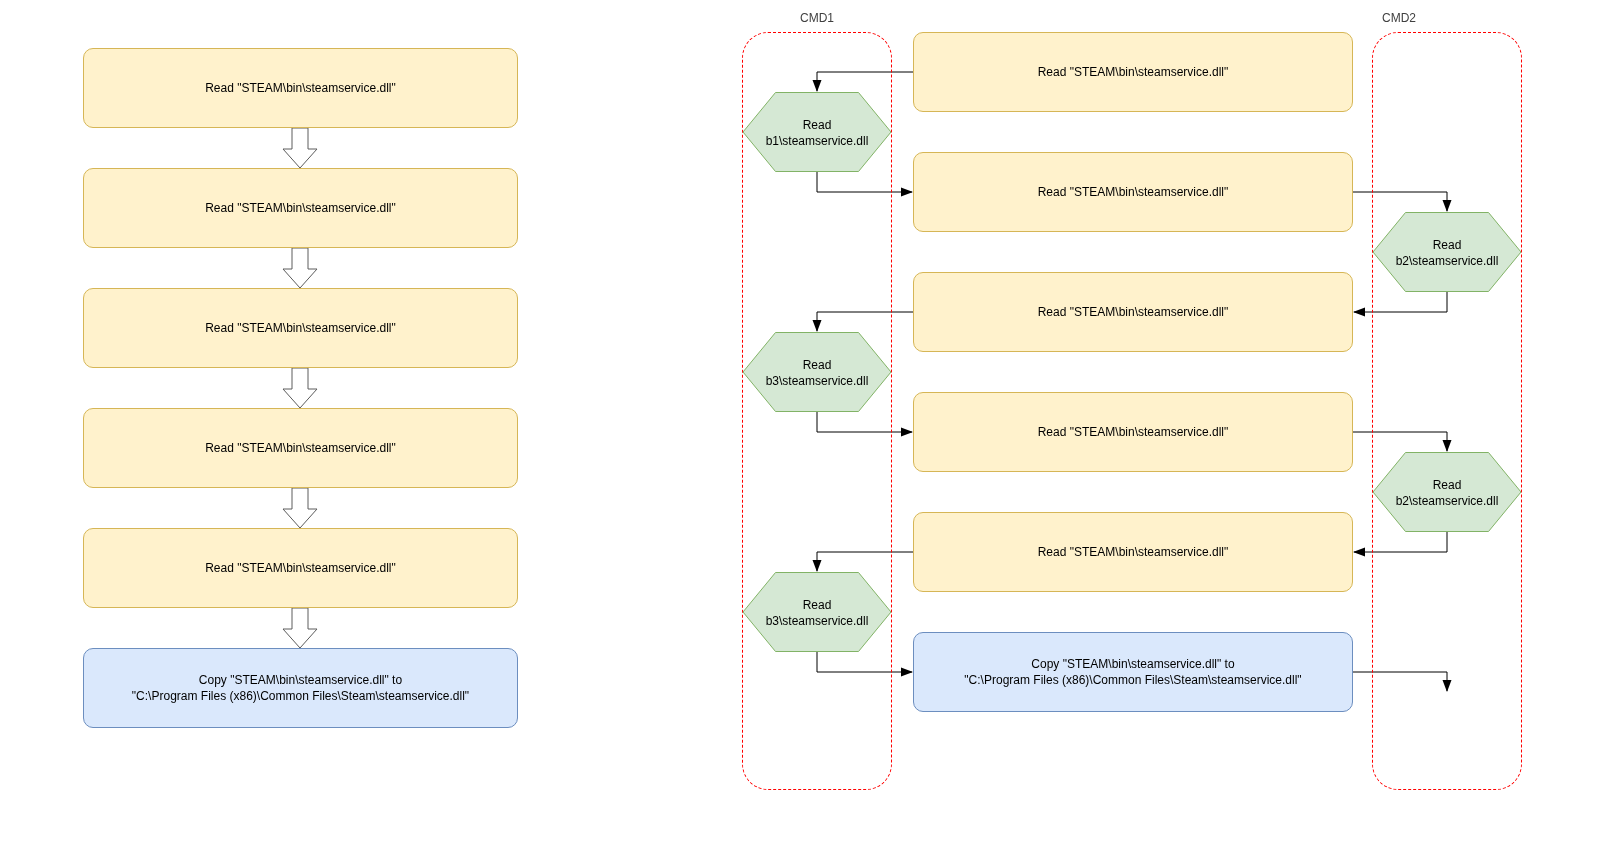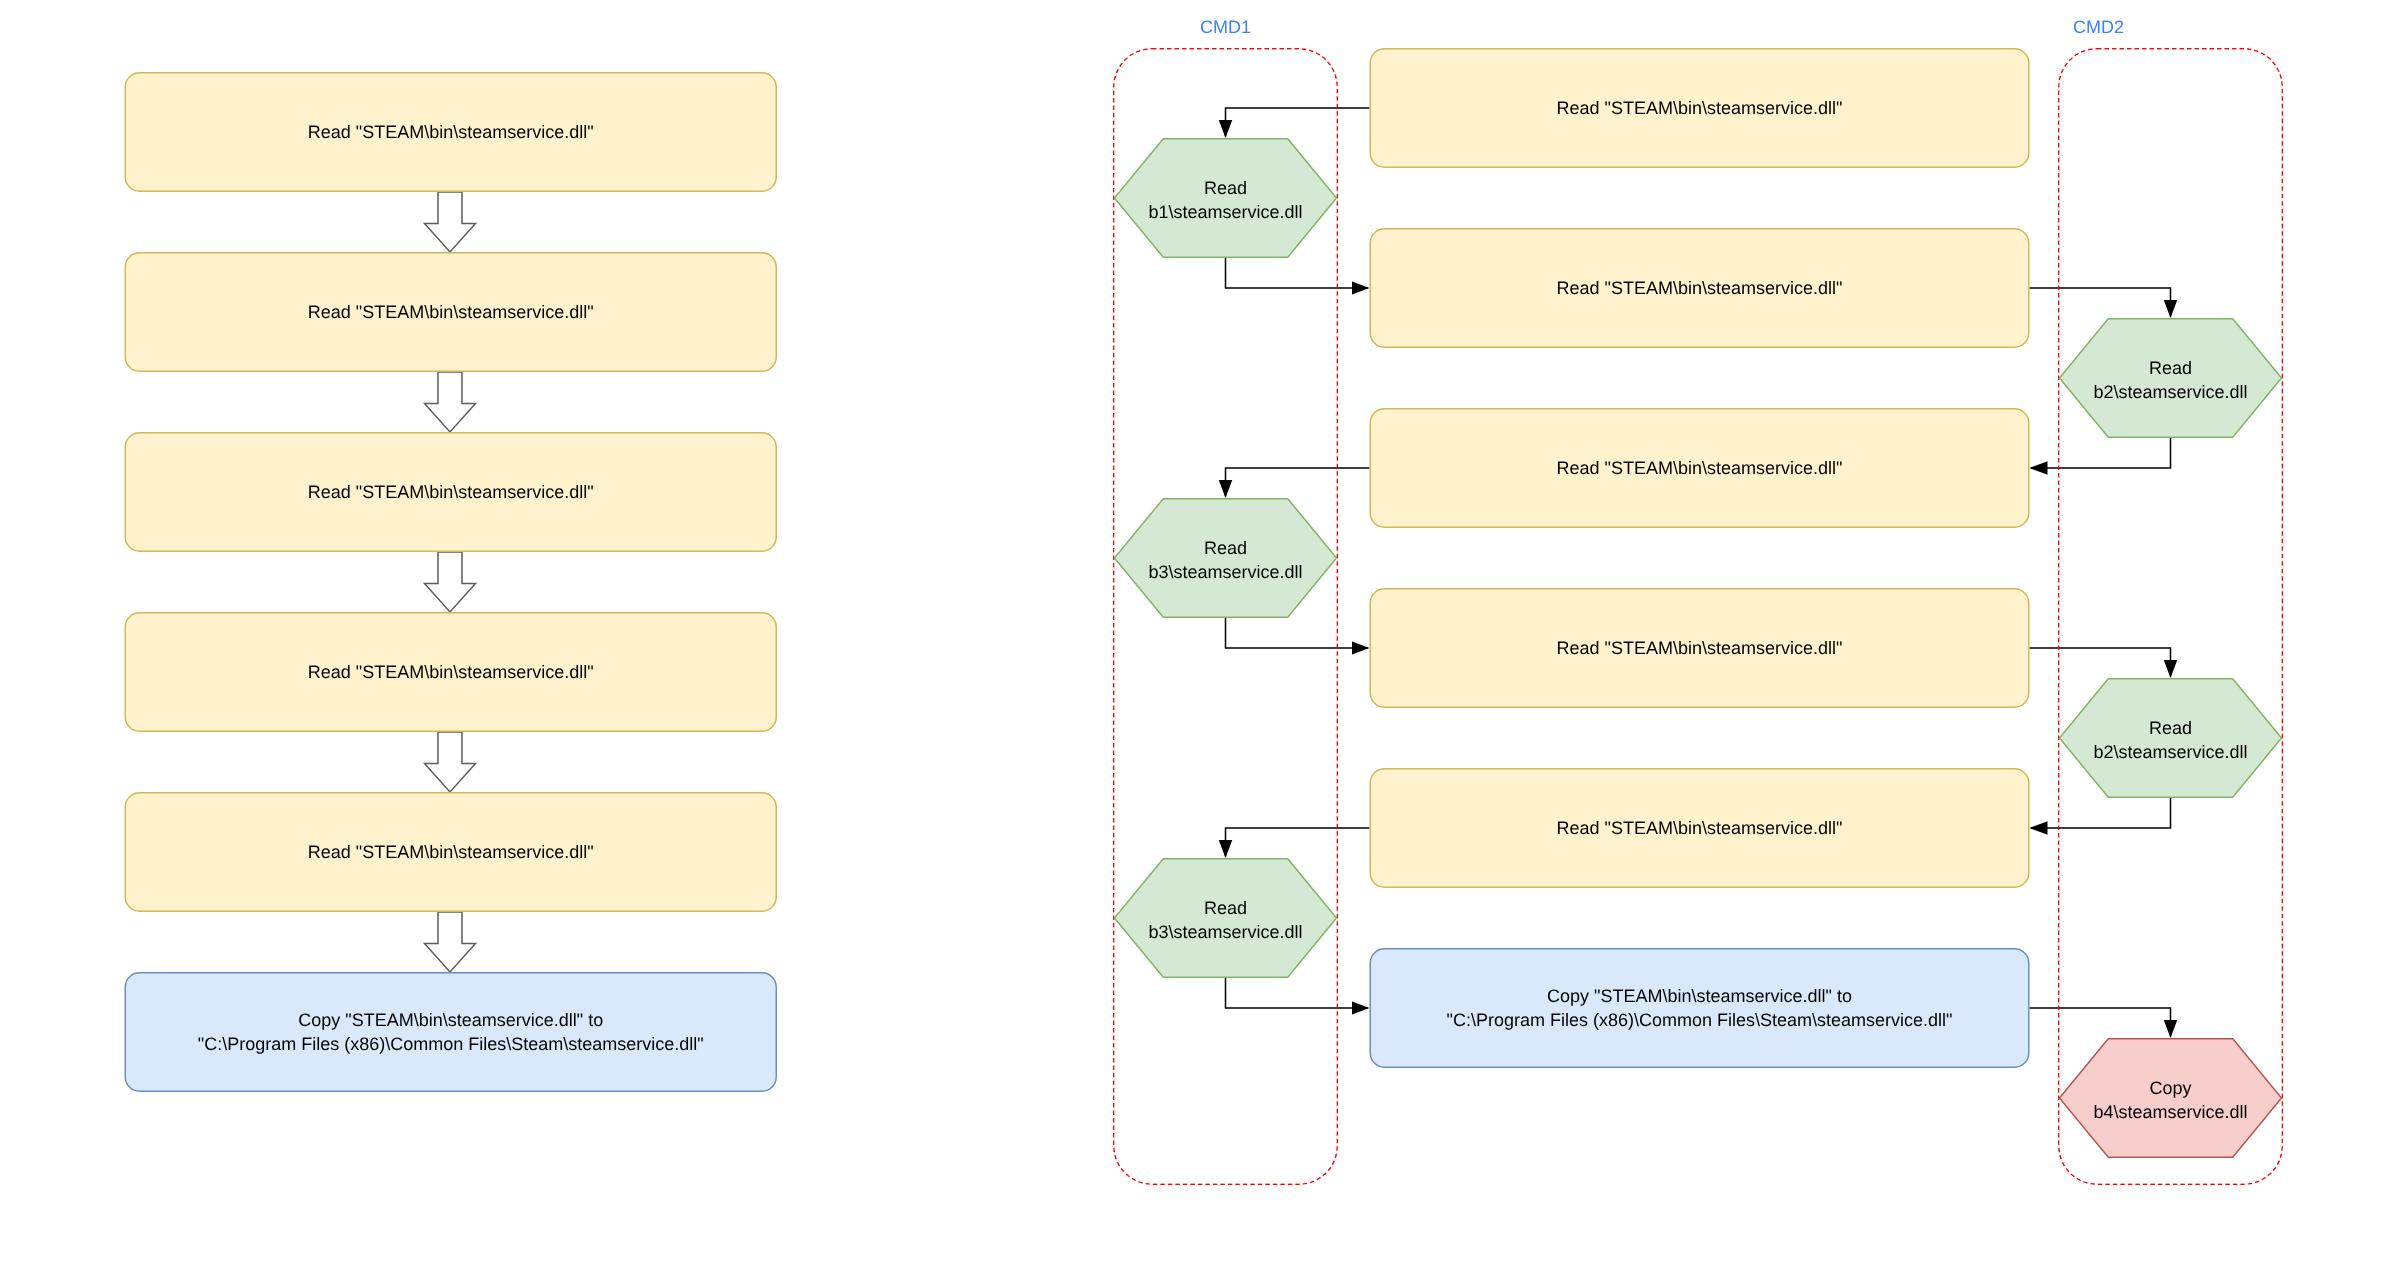--- a/index.html
+++ b/index.html
@@ -12,21 +12,21 @@
   .yellow{background:#fff2cc;border-color:#d6b656;}
   .blue{background:#dae8fc;border-color:#6c8ebf;}
   .pre{white-space:pre-line;}
   .hexwrap{position:absolute;width:150px;height:82px;}
   .hexwrap svg{position:absolute;left:0;top:0;}
   .hexwrap .txt{position:absolute;left:0;top:0;right:0;bottom:0;display:flex;align-items:center;
                 justify-content:center;text-align:center;line-height:1.35;white-space:pre-line;}
   .hex-green{fill:#d5e8d4;stroke:#82b366;stroke-width:1;}
   .hex-red{fill:#f8cecc;stroke:#b85450;stroke-width:1;}
   .group{position:absolute;box-sizing:border-box;border:1px dashed #ff0000;border-radius:26px;}
-  .group-label{position:absolute;text-align:center;color:#3b82f6;}
+  .group-label{position:absolute;text-align:center;color:#404040;}
   .connector{fill:none;stroke:#000;stroke-width:1;}
   .blockarrow{fill:#ffffff;stroke:#5c5c5c;stroke-width:1;}
 </style>
 </head>
 <body>
 
 <div class="canvas">
 
   <svg class="overlay" width="1600" height="846" viewBox="0 0 1600 846">
     <defs>
@@ -133,21 +133,14 @@
     <span class="txt">Read
 b2\steamservice.dll</span>
   </div>
   <div class="hexwrap" style="left:1372px;top:452px">
     <svg width="150" height="80" viewBox="0 0 150 80">
       <polygon class="hex-green" points="1,40 33.5,0.5 116.5,0.5 149,40 116.5,79.5 33.5,79.5"></polygon>
     </svg>
     <span class="txt">Read
 b2\steamservice.dll</span>
   </div>
-  <div class="hexwrap" style="left:1372px;top:692px">
-    <svg width="150" height="80" viewBox="0 0 150 80">
-      <polygon class="hex-red" points="1,40 33.5,0.5 116.5,0.5 149,40 116.5,79.5 33.5,79.5"></polygon>
-    </svg>
-    <span class="txt">Copy
-b4\steamservice.dll</span>
-  </div>
 
 </div>
 
 </body></html>

